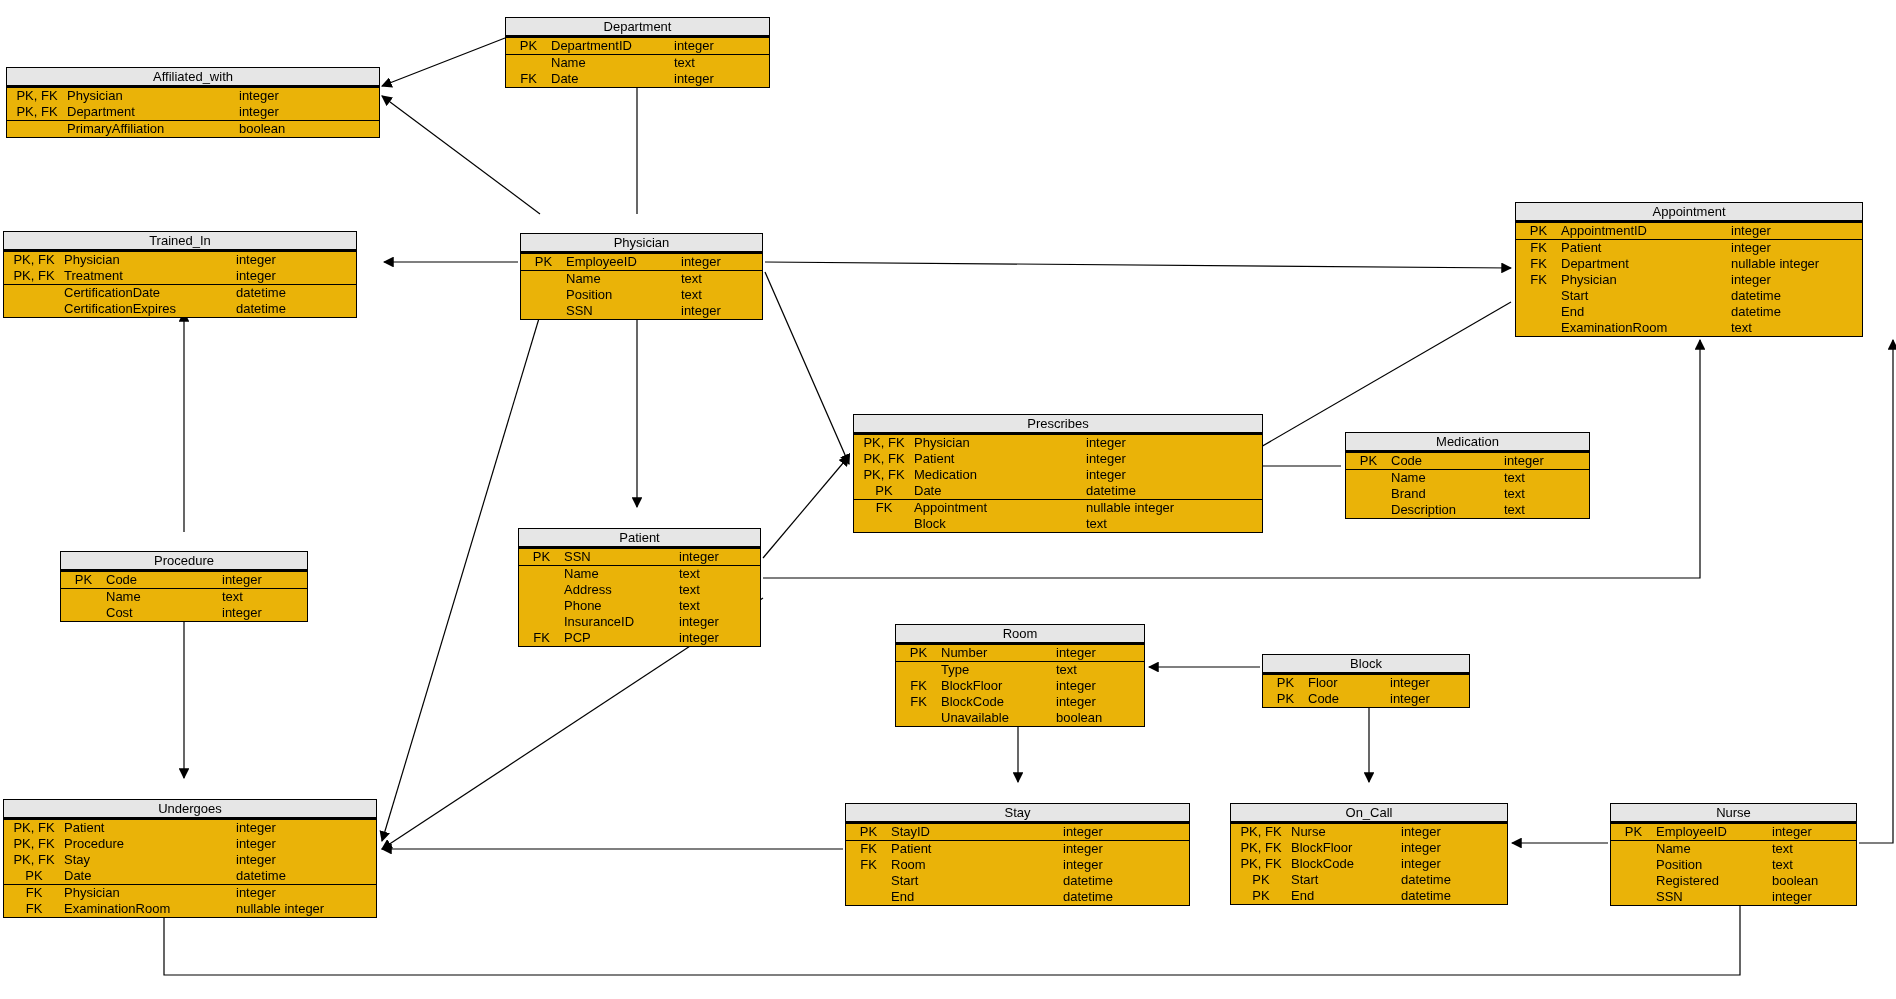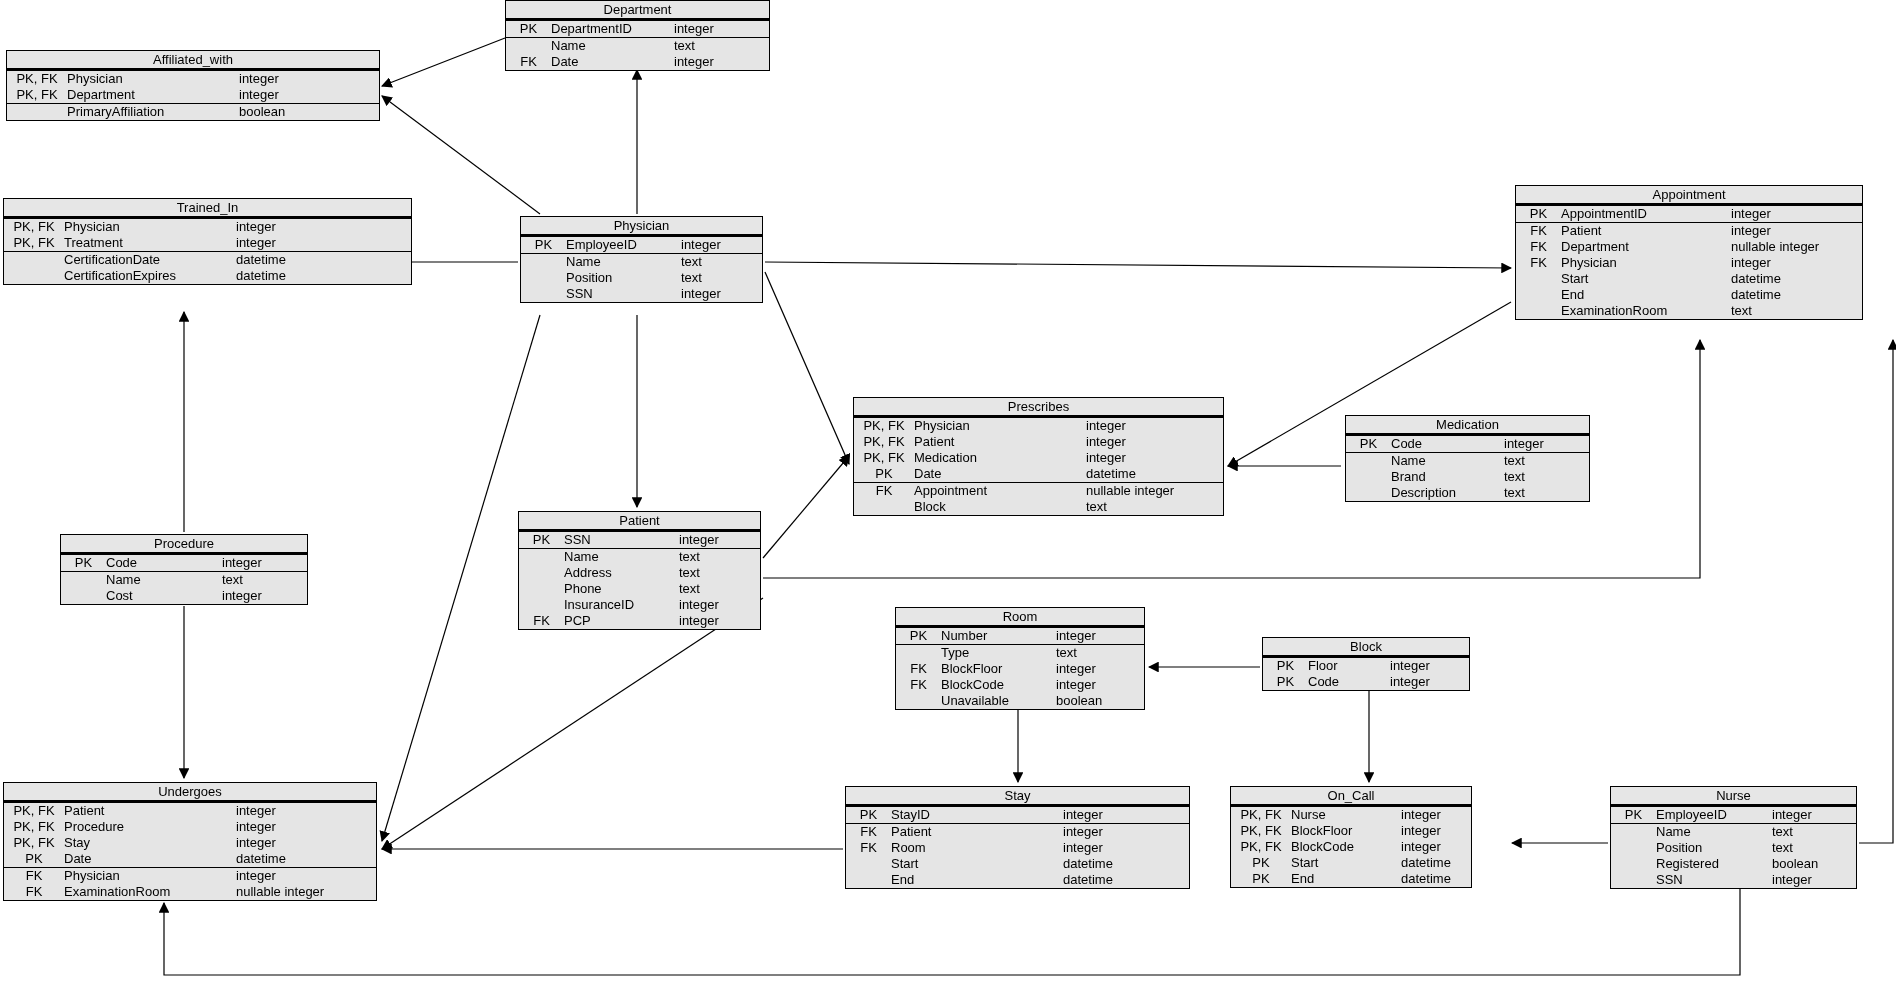--- a/index.html
+++ b/index.html
@@ -18,23 +18,24 @@
   #wires {
     position: absolute;
     left: 0; top: 0;
     width: 1896px;
     height: 999px;
     pointer-events: none;
   }
   .entity {
     position: absolute;
     border: 1px solid #000000;
-    background: #e5e5e5;
+    background: #eab308;
     box-sizing: border-box;
     z-index: 2;
+    margin-top: 17px;
   }
   .entity-title {
     text-align: center;
     background: #e6e6e6;
     border-bottom: 3px solid #000000;
     font-size: 13px;
     line-height: 17px;
     height: 17px;
     color: #000000;
     white-space: nowrap;
@@ -177,21 +178,21 @@
             <td class="typecol">integer</td>
           </tr>
           <tr>
             <td class="keycol"></td>
             <td class="namecol">PrimaryAffiliation</td>
             <td class="typecol">boolean</td>
           </tr>
         </tbody>
       </table>
     </div>
-    <div class="entity" style="left: 3px; top: 198px; width: 409px;">
+    <div class="entity" style="left: 3px; top: 214px; width: 354px;">
       <div class="entity-title">Trained_In</div>
       <table class="attrs">
         <colgroup>
           <col style="width: 57px;">
           <col style="width: 172px;">
           <col>
         </colgroup>
         <tbody>
           <tr>
             <td class="keycol">PK, FK</td>
@@ -288,21 +289,21 @@
             <td class="typecol">datetime</td>
           </tr>
           <tr>
             <td class="keycol"></td>
             <td class="namecol">ExaminationRoom</td>
             <td class="typecol">text</td>
           </tr>
         </tbody>
       </table>
     </div>
-    <div class="entity" style="left: 853px; top: 397px; width: 371px;">
+    <div class="entity" style="left: 853px; top: 397px; width: 410px;">
       <div class="entity-title">Prescribes</div>
       <table class="attrs">
         <colgroup>
           <col style="width: 57px;">
           <col style="width: 172px;">
           <col>
         </colgroup>
         <tbody>
           <tr>
             <td class="keycol">PK, FK</td>
@@ -569,21 +570,21 @@
             <td class="typecol">datetime</td>
           </tr>
           <tr>
             <td class="keycol"></td>
             <td class="namecol">End</td>
             <td class="typecol">datetime</td>
           </tr>
         </tbody>
       </table>
     </div>
-    <div class="entity" style="left: 1230px; top: 786px; width: 242px;">
+    <div class="entity" style="left: 1230px; top: 786px; width: 278px;">
       <div class="entity-title">On_Call</div>
       <table class="attrs">
         <colgroup>
           <col style="width: 57px;">
           <col style="width: 110px;">
           <col>
         </colgroup>
         <tbody>
           <tr>
             <td class="keycol">PK, FK</td>

